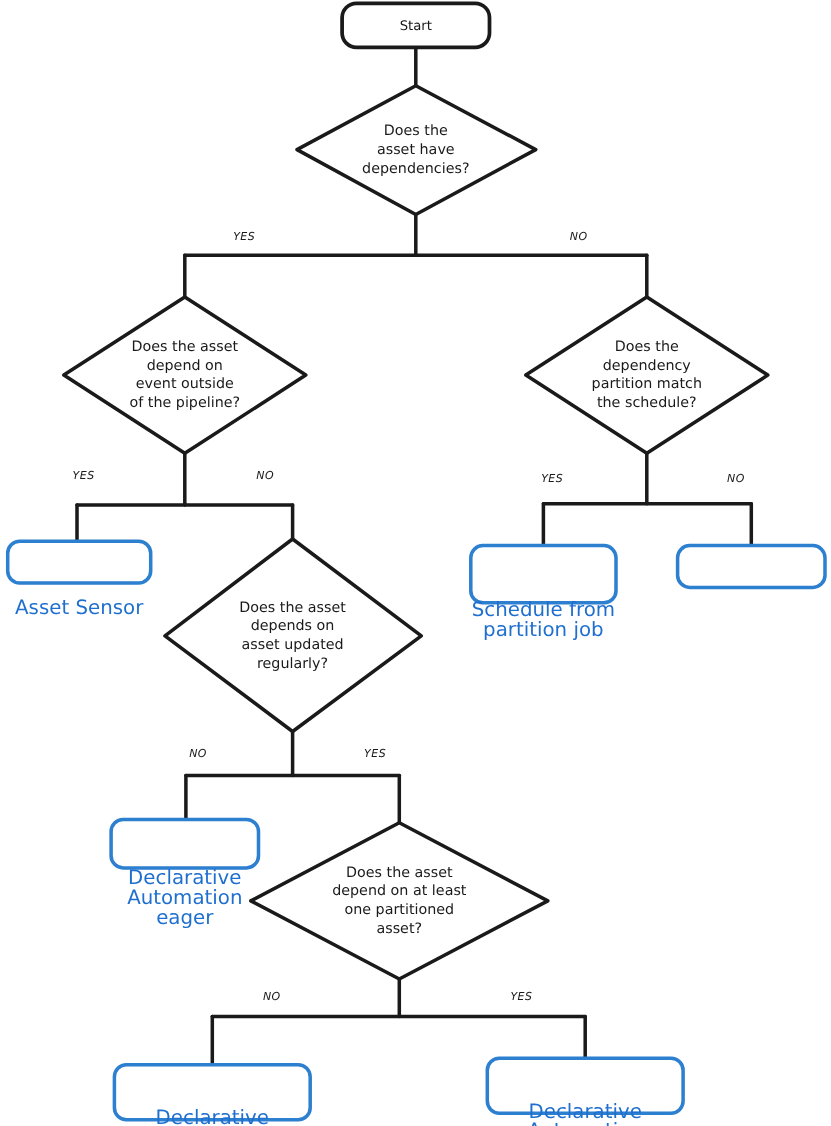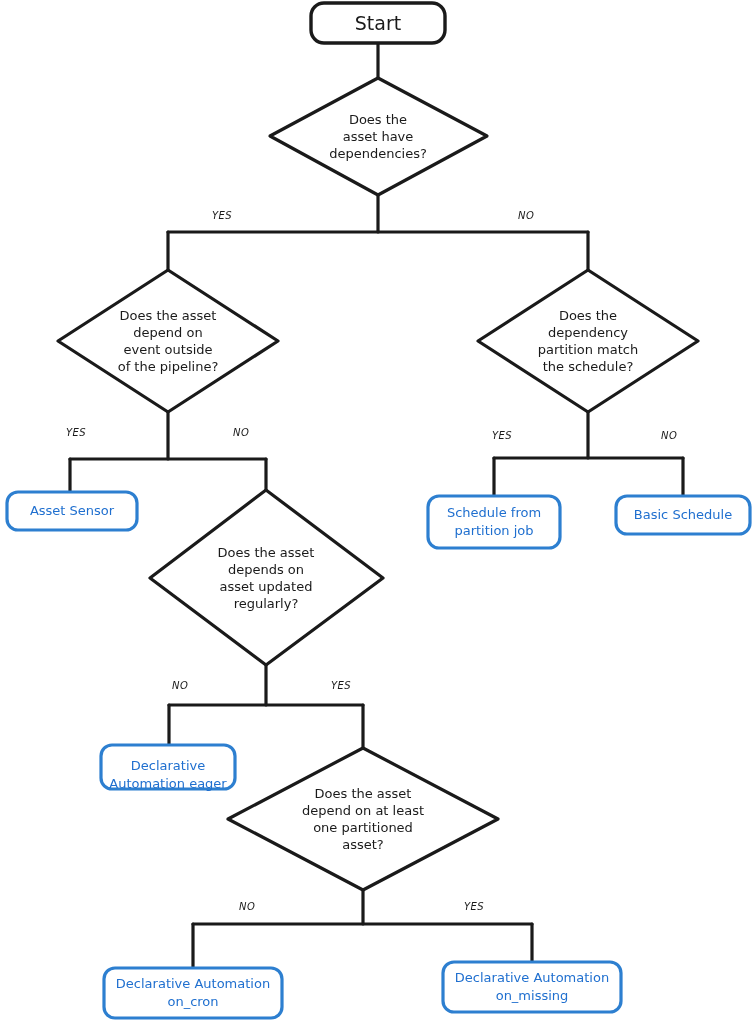--- a/index.html
+++ b/index.html
@@ -57,25 +57,26 @@
     line-height: 17px;
     color: #1a1a1a;
     white-space: pre-line;
     pointer-events: none;
     display: flex;
     align-items: center;
     justify-content: center;
   }
   .node-text.blue {
     color: #1f6fcf;
-    font-size: 13px;
+    font-size: 18px;
     line-height: 18px;
+    margin-top: 42px;
   }
   .node-text.start {
-    font-size: 19px;
+    font-size: 12px;
   }
   .edge-label {
     position: absolute;
     font-family: "DejaVu Sans", sans-serif;
     font-size: 10px;
     font-style: italic;
     color: #1a1a1a;
     white-space: nowrap;
     letter-spacing: 0.4px;
   }
@@ -160,21 +161,20 @@
   <div class="node-text" style="left:268px; top:783px; width:190px; height:72px;">Does the asset
 depend on at least
 one partitioned
 asset?</div>
 
   <div class="node-text blue" style="left:7px; top:492px; width:130px; height:38px;">Asset Sensor</div>
 
   <div class="node-text blue" style="left:428px; top:496px; width:132px; height:52px;">Schedule from
 partition job</div>
 
-  <div class="node-text blue" style="left:616px; top:496px; width:134px; height:38px;">Basic Schedule</div>
 
   <div class="node-text blue" style="left:101px; top:745px; width:134px; height:60px;">Declarative
 Automation eager</div>
 
   <div class="node-text blue" style="left:104px; top:968px; width:178px; height:50px;">Declarative Automation
 on_cron</div>
 
   <div class="node-text blue" style="left:443px; top:962px; width:178px; height:50px;">Declarative Automation
 on_missing</div>
 

